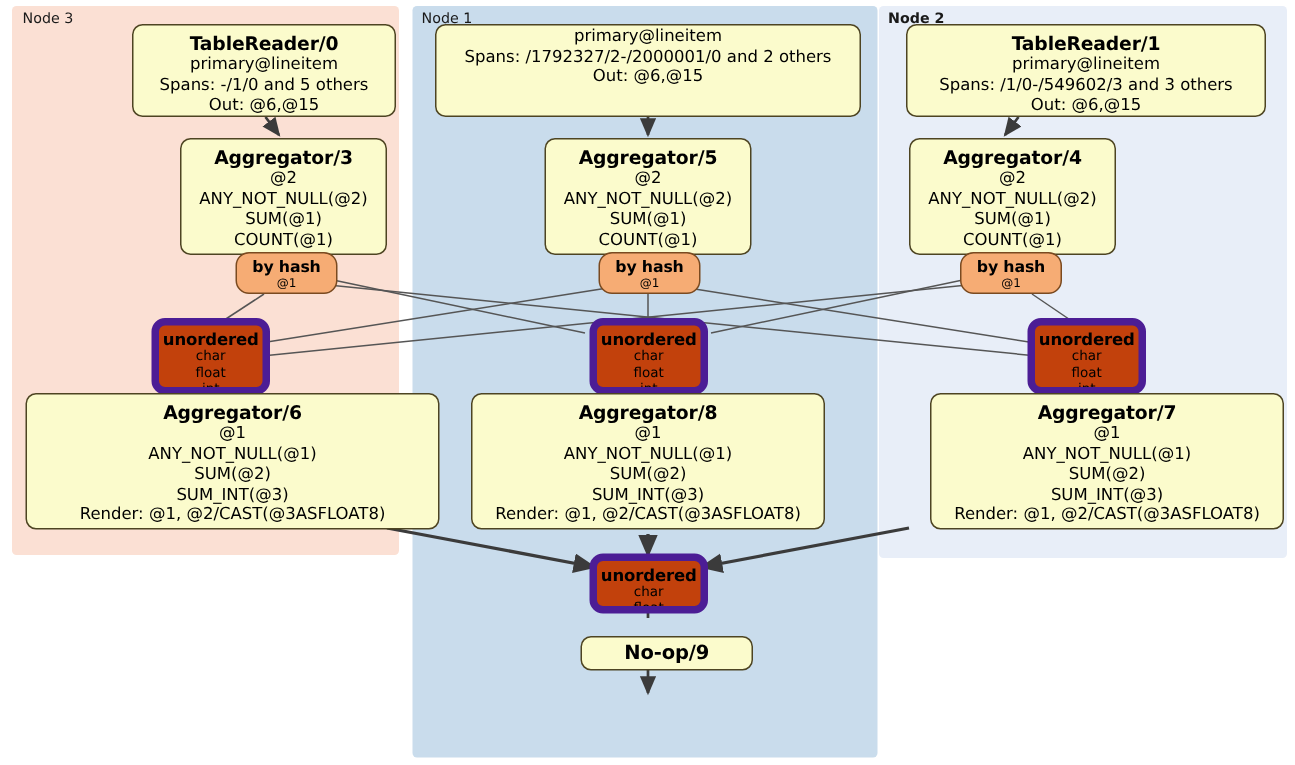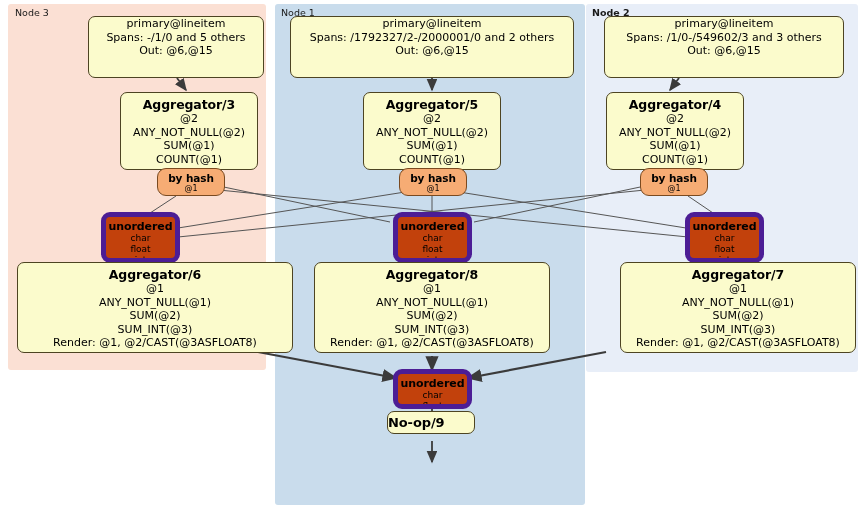--- a/index.html
+++ b/index.html
@@ -166,32 +166,34 @@
     <g stroke="#3b3b3b" stroke-width="1.8" fill="none">
       <path d="M432,408 L432,412"></path>
     </g>
 
     <g stroke="#3b3b3b" stroke-width="1.8" fill="none" marker-end="url(#ah)">
       <path d="M432,441 L432,462"></path>
     </g>
   </svg>
 
   <div class="node" style="left:88px; top:16px; width:176px; height:62px;">
+    <span class="title pad">TableReader/0</span>
     <span class="line">primary@lineitem</span>
     <span class="line">Spans: -/1/0 and 5 others</span>
     <span class="line">Out: @6,@15</span>
   </div>
 
   <div class="node" style="left:290px; top:16px; width:284px; height:62px;">
     <span class="line">primary@lineitem</span>
     <span class="line">Spans: /1792327/2-/2000001/0 and 2 others</span>
     <span class="line">Out: @6,@15</span>
   </div>
 
   <div class="node" style="left:604px; top:16px; width:240px; height:62px;">
+    <span class="title pad">TableReader/1</span>
     <span class="line">primary@lineitem</span>
     <span class="line">Spans: /1/0-/549602/3 and 3 others</span>
     <span class="line">Out: @6,@15</span>
   </div>
 
   <div class="node" style="left:120px; top:92px; width:138px; height:78px;">
     <span class="title pad">Aggregator/3</span>
     <span class="line">@2</span>
     <span class="line">ANY_NOT_NULL(@2)</span>
     <span class="line">SUM(@1)</span>
@@ -276,18 +278,18 @@
     <span class="line">SUM_INT(@3)</span>
     <span class="line">Render: @1, @2/CAST(@3ASFLOAT8)</span>
   </div>
 
   <div class="node unordered" style="left:393px; top:369px; width:79px; height:40px;">
     <span class="title" style="padding-top:3px;">unordered</span>
     <span class="line">char</span>
     <span class="line">float</span>
   </div>
 
-  <div class="node small" style="left:387px; top:411px; width:88px; height:23px; display:flex; align-items:center; justify-content:flex-start;">
+  <div class="node small" style="left:387px; top:424px; width:115px; height:23px; display:flex; align-items:center; justify-content:center;">
     <span class="title">No-op/9</span>
   </div>
 
 
 </div>
 
 </body></html>

